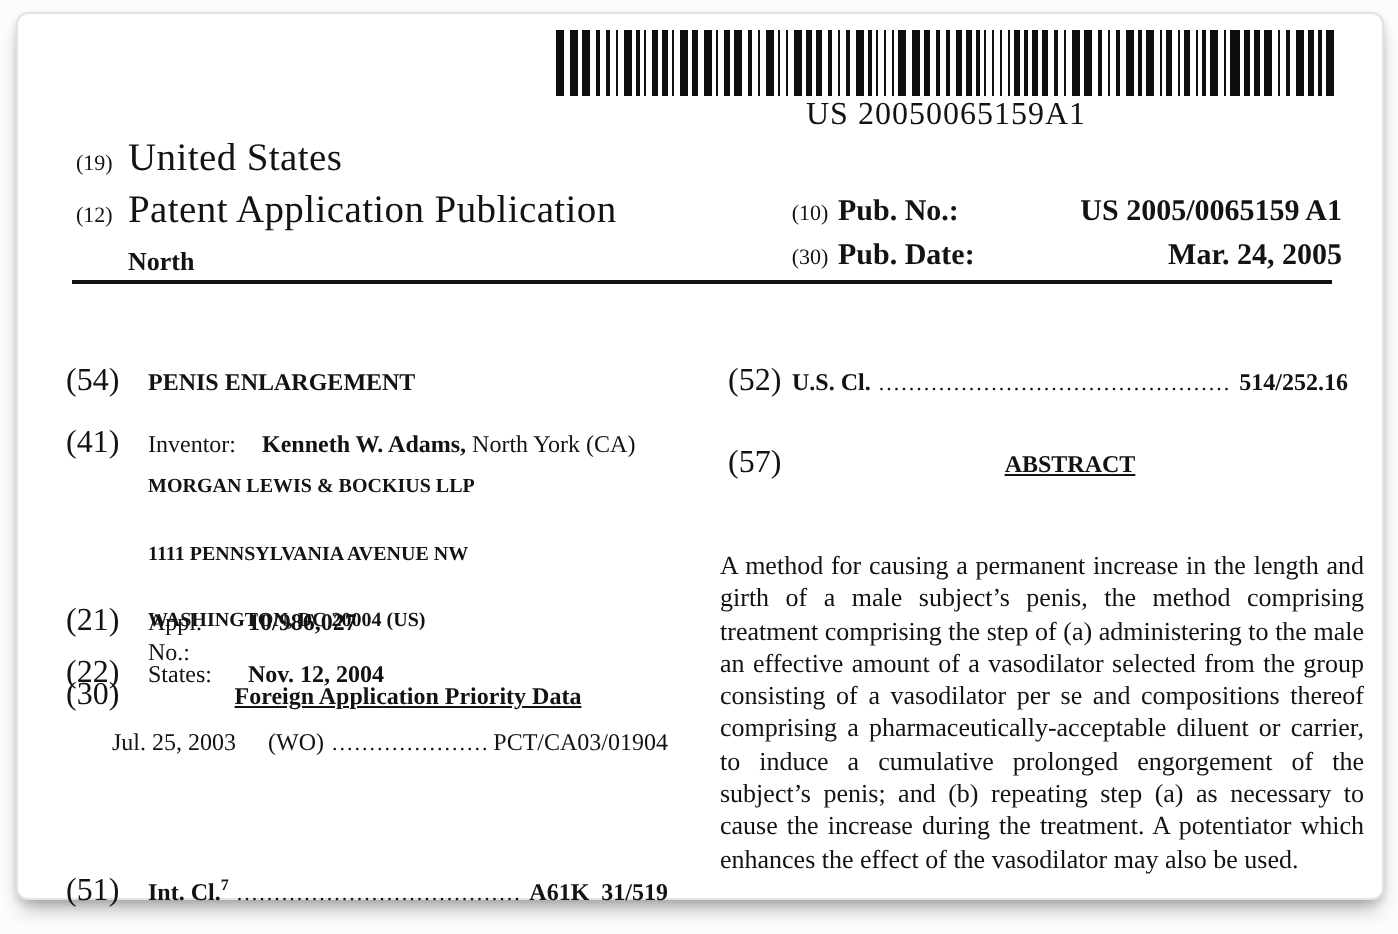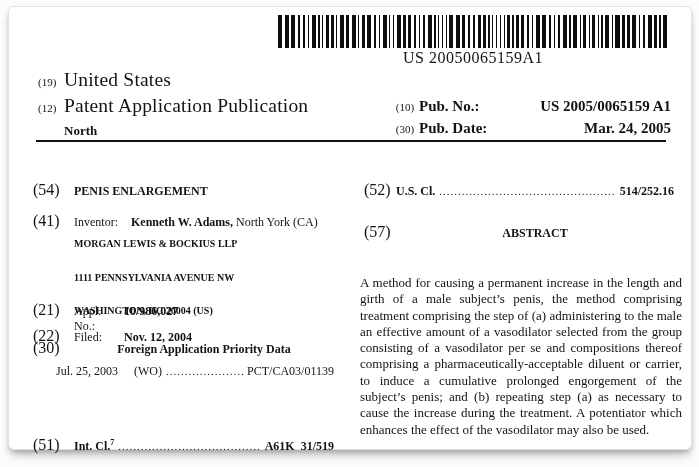--- a/index.html
+++ b/index.html
@@ -32,21 +32,21 @@
   .hrvalue{margin-left:auto;}
   .rule{position:absolute;left:27px;top:133px;width:630px;height:2px;background:#111;}
   
   .lrow{position:absolute;left:24px;width:301px;display:flex;align-items:baseline;font-size:12px;}
   .rrow{position:absolute;left:355px;width:310px;display:flex;align-items:baseline;font-size:12px;}
   .ncol{width:41px;font-size:16px;flex:none;}
   .rrow .ncol{width:32px;}
   .b{font-weight:bold;margin-top:20px;}
   .lbl57{width:50px;flex:none;}
   .lbl-inv{width:57px;flex:none;margin-top:24px;}
-  .center-rest{flex:1;text-align:center;font-weight:bold;}
+  .center-rest{flex:1;text-align:center;font-weight:bold;text-decoration:underline;}
   .corr{position:absolute;left:65px;font-size:11.5px;line-height:13.6px;}
   .corr .b{font-size:10px;}
   .leader{flex:1;overflow:hidden;white-space:nowrap;margin:0 4px;min-width:10px;}
   .leader::after{content:"..........................................................................................";letter-spacing:1px;font-size:11px;}
   .val{white-space:pre;flex:none;}
   sup{font-size:8px;}
   
   .abstract{
     position:absolute;left:351px;top:268px;width:322px;
     font-size:13px;line-height:16.3px;text-align:justify;
@@ -191,34 +191,34 @@
   </div>
 
   <div class="lrow y-appl">
     <span class="ncol">(21)</span>
     <span class="lbl57">Appl. No.:</span>
     <span class="b">10/986,027</span>
   </div>
 
   <div class="lrow y-filed">
     <span class="ncol">(22)</span>
-    <span class="lbl57">Filed:</span>
+    <span class="lbl57">States:</span>
     <span class="b">Nov. 12, 2004</span>
   </div>
 
   <div class="lrow y-foreign">
     <span class="ncol">(30)</span>
     <span class="center-rest">Foreign Application Priority Data</span>
   </div>
 
   <div class="lrow y-prio" style="left:47px;width:278px;">
     <span style="margin-right:16px;">Jul. 25, 2003</span>
     <span>(WO)</span>
     <span class="leader"></span>
-    <span class="val">PCT/CA03/01139</span>
+    <span class="val">PCT/CA03/01904</span>
   </div>
 
 
   <div class="lrow y-intcl">
     <span class="ncol">(51)</span>
     <span class="b"><span>Int. Cl.</span><sup>7</sup></span>
     <span class="leader"></span>
     <span class="b val">A61K  31/519</span>
   </div>
 

